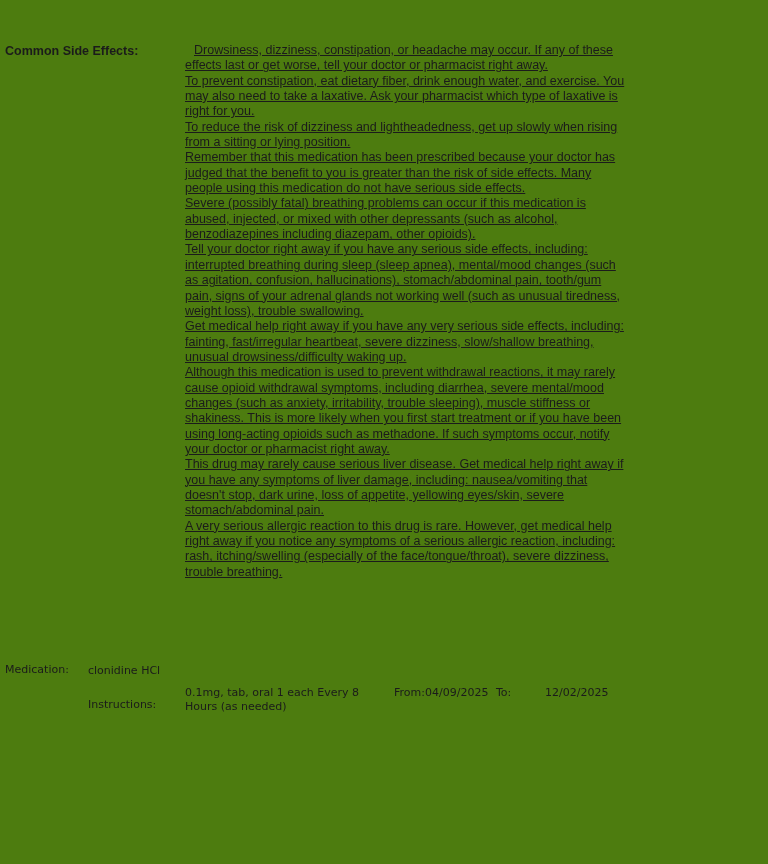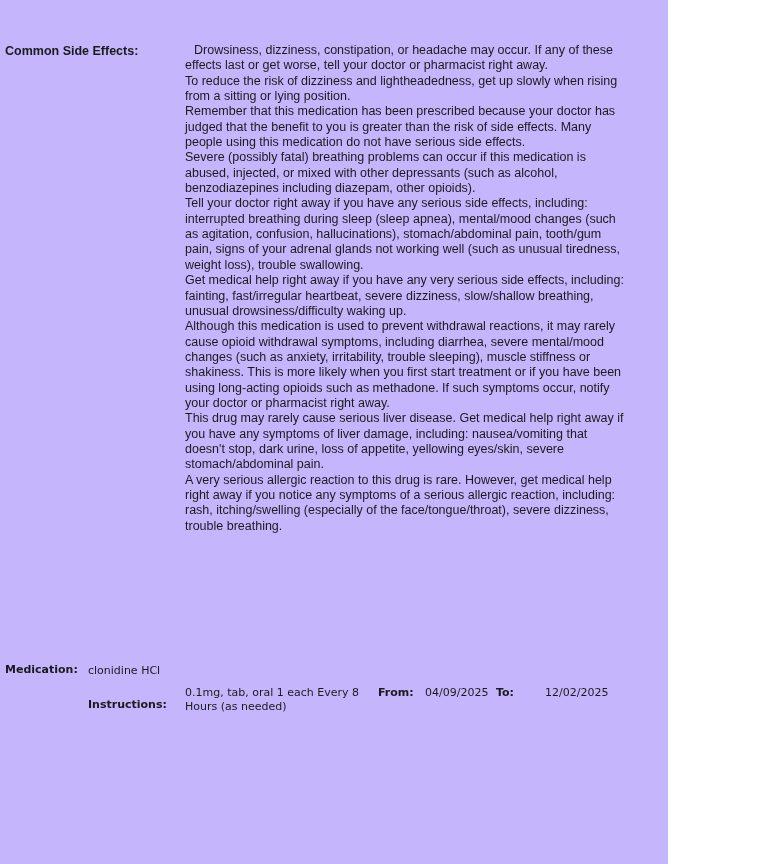--- a/index.html
+++ b/index.html
@@ -1,20 +1,20 @@
 <!DOCTYPE html>
 <html><head>
 <meta charset="utf-8">
 <style>
   html, body { margin: 0; padding: 0; background: #ffffff; }
   .page {
     position: relative;
-    width: 668px;
+    width: 768px;
     height: 864px;
-    background: #c4b5fd;
+    background: #4d7c0f;
     overflow: hidden;
     font-family: "Liberation Sans", sans-serif;
     color: #1b1b1b;
   }
   
   .se-label {
     position: absolute;
     left: 5px;
     top: 44px;
     font-size: 12.5px;
@@ -22,53 +22,54 @@
     white-space: nowrap;
   }
   .se-text {
     position: absolute;
     left: 185px;
     top: 43px;
     width: 442px;
     font-size: 12.5px;
     line-height: 15.35px;
   }
-  .se-text .para { margin: 0; }
+  .se-text .para { margin: 0; text-decoration: underline; }
   .se-text .para:first-child { text-indent: 9px; }
   
   .bottom-label, .bottom-value {
     position: absolute;
     font-family: "DejaVu Sans", sans-serif;
     font-size: 11px;
     line-height: 13.5px;
     white-space: nowrap;
   }
-  .bottom-label { font-weight: bold; }
+  .bottom-label { font-weight: normal; }
   .med-label   { left: 5px;   top: 663px; }
   .med-value   { left: 88px;  top: 664px; }
   .instr-label { left: 88px;  top: 686px; margin-top: 12px; }
   .instr-value {
     left: 185px; top: 686px;
     width: 196px;
     white-space: normal;
   }
-  .from-label  { left: 378px; top: 686px; text-align: right; }
+  .from-label  { left: 394px; top: 686px; text-align: right; }
   .from-value  { left: 425px; top: 686px; }
   .to-label    { left: 496px; top: 686px; }
   .to-value    { left: 545px; top: 686px; }
 </style>
 </head>
 <body>
 
 <div class="page">
 
   <div class="se-label">Common Side Effects:</div>
 
   <div class="se-text">
       <div class="para">Drowsiness, dizziness, constipation, or headache may occur. If any of these effects last or get worse, tell your doctor or pharmacist right away.</div>
+      <div class="para">To prevent constipation, eat dietary fiber, drink enough water, and exercise. You may also need to take a laxative. Ask your pharmacist which type of laxative is right for you.</div>
       <div class="para">To reduce the risk of dizziness and lightheadedness, get up slowly when rising from a sitting or lying position.</div>
       <div class="para">Remember that this medication has been prescribed because your doctor has judged that the benefit to you is greater than the risk of side effects. Many people using this medication do not have serious side effects.</div>
       <div class="para">Severe (possibly fatal) breathing problems can occur if this medication is abused, injected, or mixed with other depressants (such as alcohol, benzodiazepines including diazepam, other opioids).</div>
       <div class="para">Tell your doctor right away if you have any serious side effects, including: interrupted breathing during sleep (sleep apnea), mental/mood changes (such as agitation, confusion, hallucinations), stomach/abdominal pain, tooth/gum pain, signs of your adrenal glands not working well (such as unusual tiredness, weight loss), trouble swallowing.</div>
       <div class="para">Get medical help right away if you have any very serious side effects, including: fainting, fast/irregular heartbeat, severe dizziness, slow/shallow breathing, unusual drowsiness/difficulty waking up.</div>
       <div class="para">Although this medication is used to prevent withdrawal reactions, it may rarely cause opioid withdrawal symptoms, including diarrhea, severe mental/mood changes (such as anxiety, irritability, trouble sleeping), muscle stiffness or shakiness. This is more likely when you first start treatment or if you have been using long-acting opioids such as methadone. If such symptoms occur, notify your doctor or pharmacist right away.</div>
       <div class="para">This drug may rarely cause serious liver disease. Get medical help right away if you have any symptoms of liver damage, including: nausea/vomiting that doesn't stop, dark urine, loss of appetite, yellowing eyes/skin, severe stomach/abdominal pain.</div>
       <div class="para">A very serious allergic reaction to this drug is rare. However, get medical help right away if you notice any symptoms of a serious allergic reaction, including: rash, itching/swelling (especially of the face/tongue/throat), severe dizziness, trouble breathing.</div>
     </div>
 

